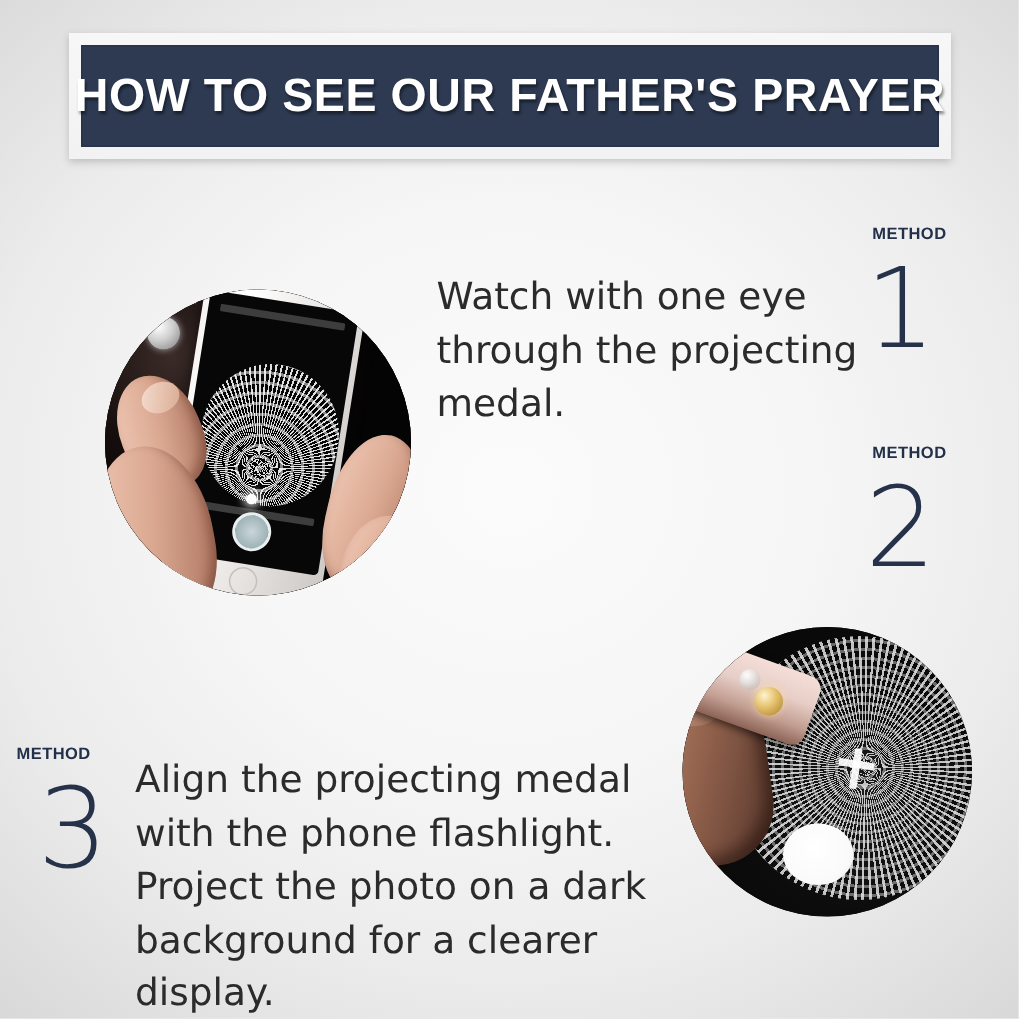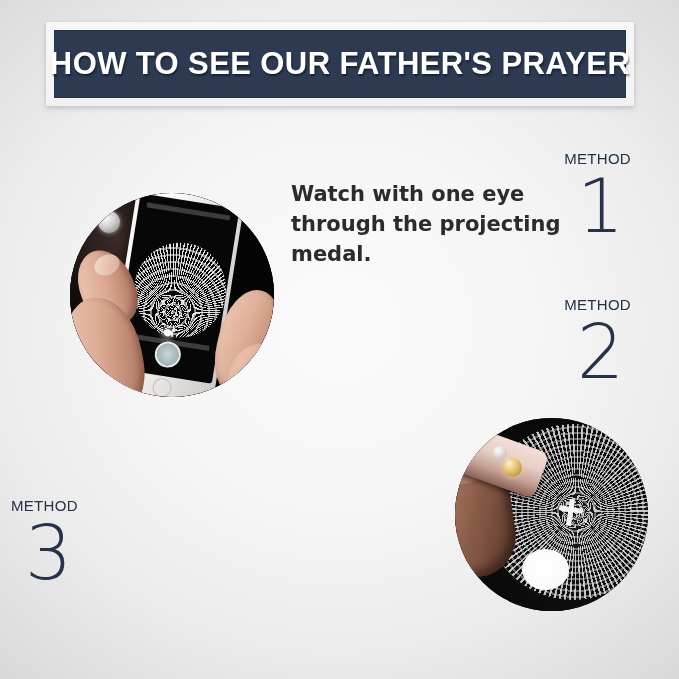--- a/index.html
+++ b/index.html
@@ -51,40 +51,40 @@
     font-size: 31px;
     letter-spacing: 0.4px;
     white-space: nowrap;
     text-shadow: 1px 2px 2px rgba(0,0,0,0.45);
   }
 
   
   .method-label {
     position: absolute;
     font-family: "Liberation Sans", sans-serif;
-    font-size: 15px;
-    font-weight: 400;
+    font-size: 11px;
+    font-weight: 700;
     letter-spacing: 0.3px;
     color: #23304a;
     white-space: nowrap;
   }
   .method-number {
     position: absolute;
     font-family: "DejaVu Sans", sans-serif;
     font-size: 74px;
     font-weight: 300;
     line-height: 0.92;
     color: #26324a;
     white-space: nowrap;
   }
   .method-text {
     position: absolute;
     font-family: "DejaVu Sans", sans-serif;
-    font-size: 21px;
-    font-weight: 700;
+    font-size: 25px;
+    font-weight: 400;
     line-height: 1.42;
     color: #2b2b2b;
     white-space: pre-line;
   }
 
   
   #m1-label { right: 48px; top: 150px; }
   #m1-number { right: 55px; top: 172px; }
   #m1-text { left: 291px; top: 180px; width: 300px; }
 
@@ -369,14 +369,15 @@
     <div class="thumb"></div>
     <div class="phone-body">
       
     </div>
     <div class="clear-bead"></div>
     <div class="gold-medal"></div>
   </div>
 
   <div class="method-label" id="m3-label">METHOD</div>
   <div class="method-number" id="m3-number">3</div>
+  <div class="method-text" id="m3-text">Align the projecting medal with the phone flashlight. Project the photo on a dark background for a clearer display.</div>
 
 </div>
 
 </body></html>

